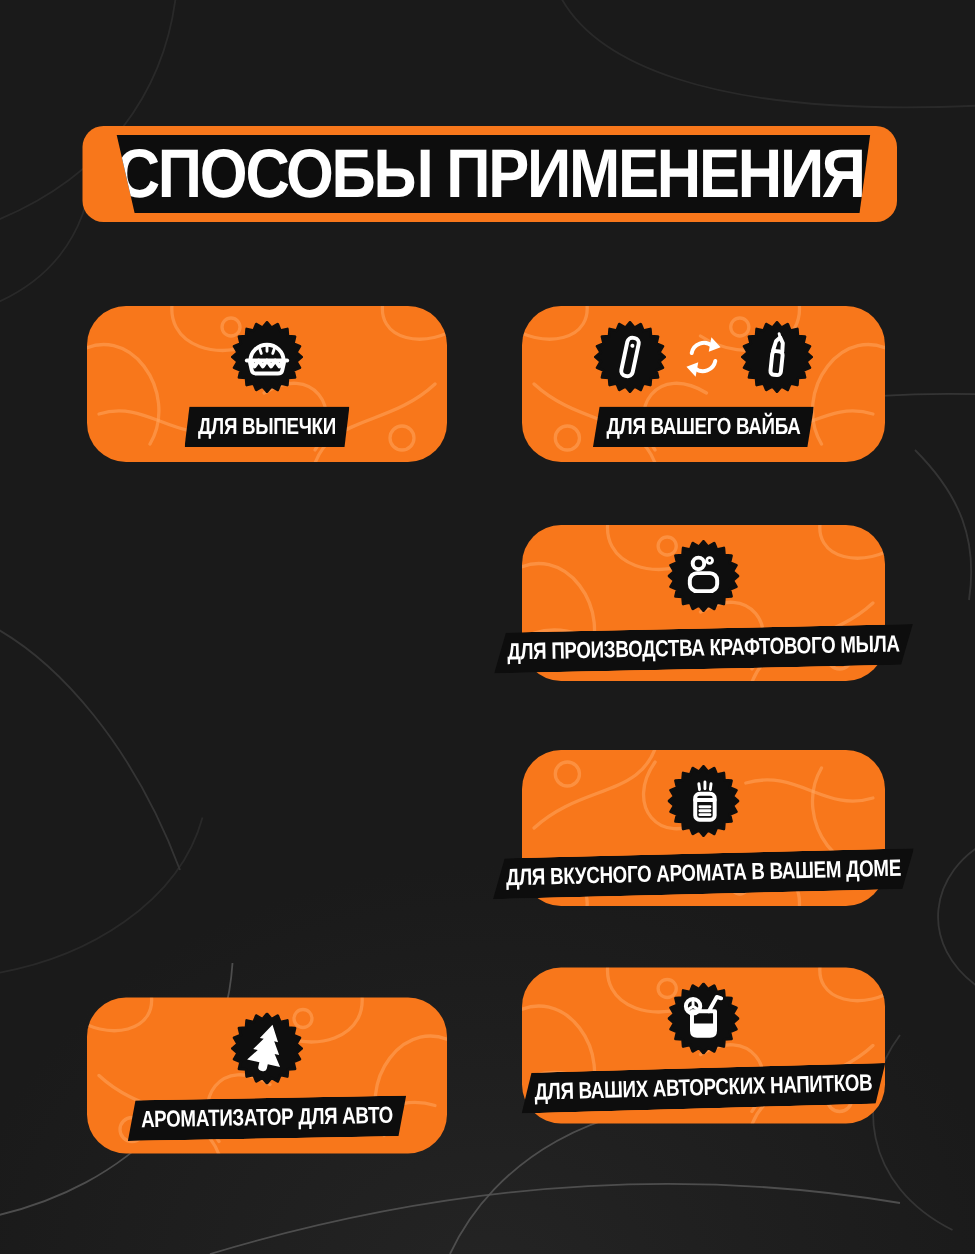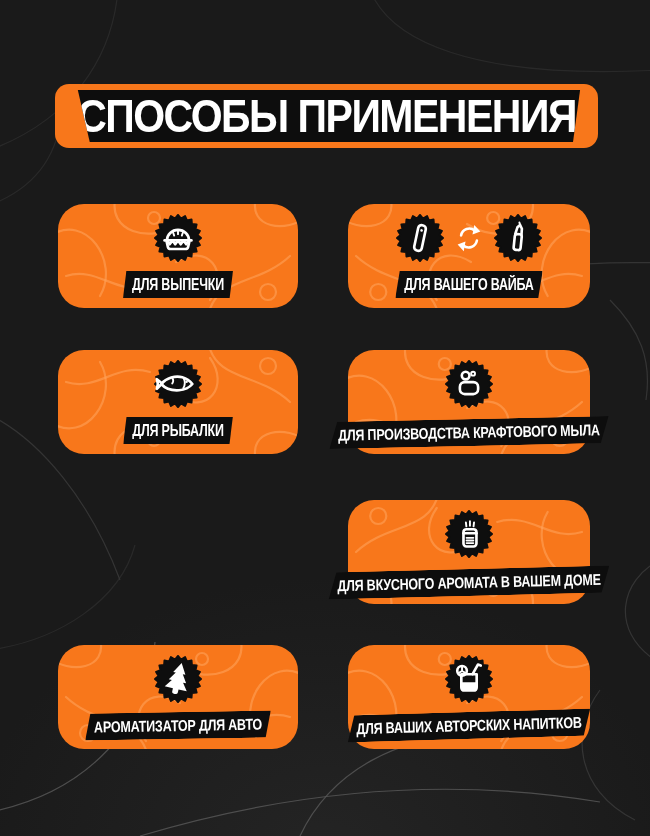--- a/index.html
+++ b/index.html
@@ -23,21 +23,21 @@
     letter-spacing:-1.5px; transform:scaleY(1.12); white-space:nowrap; }
 
   
   .card { position:absolute; width:240px; height:104px; background:#F8771B; border-radius:26px; }
   .c1 { left:58px;  top:204px; }
   .c2 { left:348px; top:204px; width:242px; }
   .c3 { left:58px;  top:350px; }
   .c4 { left:348px; top:350px; width:242px; }
   .c5 { left:58px;  top:500px; }
   .c6 { left:348px; top:500px; width:242px; }
-  .c7 { left:58px;  top:645px; }
+  .c7 { left:58px;  top:665px; }
   .c8 { left:348px; top:645px; width:242px; }
 
   .pattern { position:absolute; inset:0; border-radius:26px; overflow:hidden; }
   .squiggle { position:absolute; inset:0; width:100%; height:100%; }
   .c2 .squiggle { transform:scaleX(-1); }
   .c3 .squiggle { transform:scaleY(-1); }
   .c6 .squiggle { transform:scale(-1,-1); }
   .c7 .squiggle { transform:scaleX(-1); }
   .sqp { fill:none; stroke:#FFA55F; stroke-width:2.2; opacity:.55; stroke-linecap:round; }
 
@@ -161,42 +161,20 @@
           <path d="M26.5,58 L29,69 Q30,73 35,73 H65 Q70,73 71,69 L73.5,58"></path>
           <path class="thin" d="M42,45 L40,39 M58,45 L60,39 M50,42 V36"></path>
         </g>
       </svg>
     </div>
     <div class="label">
       <span class="lt">ДЛЯ ВЫПЕЧКИ</span>
     </div>
   </div>
 
-  <div class="card c3">
-    <div class="pattern">
-      <svg class="squiggle" viewBox="0 0 240 104" preserveAspectRatio="none">
-          <use href="#sq-pattern"></use>
-        </svg>
-    </div>
-    <div class="badge-row">
-      <svg class="badge" viewBox="0 0 100 100">
-        <use href="#seal-shape" class="seal"></use>
-        <g class="ic">
-          <path d="M15,50 C26,37 45,32 59,36 C69,39 76,45 80,50 C74,57 64,62 52,63 C37,64 24,60 15,50 Z"></path>
-          <path d="M17,49 L6,40 Q10,50 6,60 Z"></path>
-          <circle class="dotfill" cx="68" cy="45.5" r="2.6"></circle>
-          <path class="thin" d="M62,38 Q67,48 61,59"></path>
-          <path class="thin" d="M38,37 Q42,43 38,49"></path>
-        </g>
-      </svg>
-    </div>
-    <div class="label">
-      <span class="lt">ДЛЯ РЫБАЛКИ</span>
-    </div>
-  </div>
 
   <div class="card c4">
     <div class="pattern">
       <svg class="squiggle" viewBox="0 0 240 104" preserveAspectRatio="none">
           <use href="#sq-pattern"></use>
         </svg>
     </div>
     <div class="badge-row">
       <svg class="badge" viewBox="0 0 100 100">
         <use href="#seal-shape" class="seal"></use>

